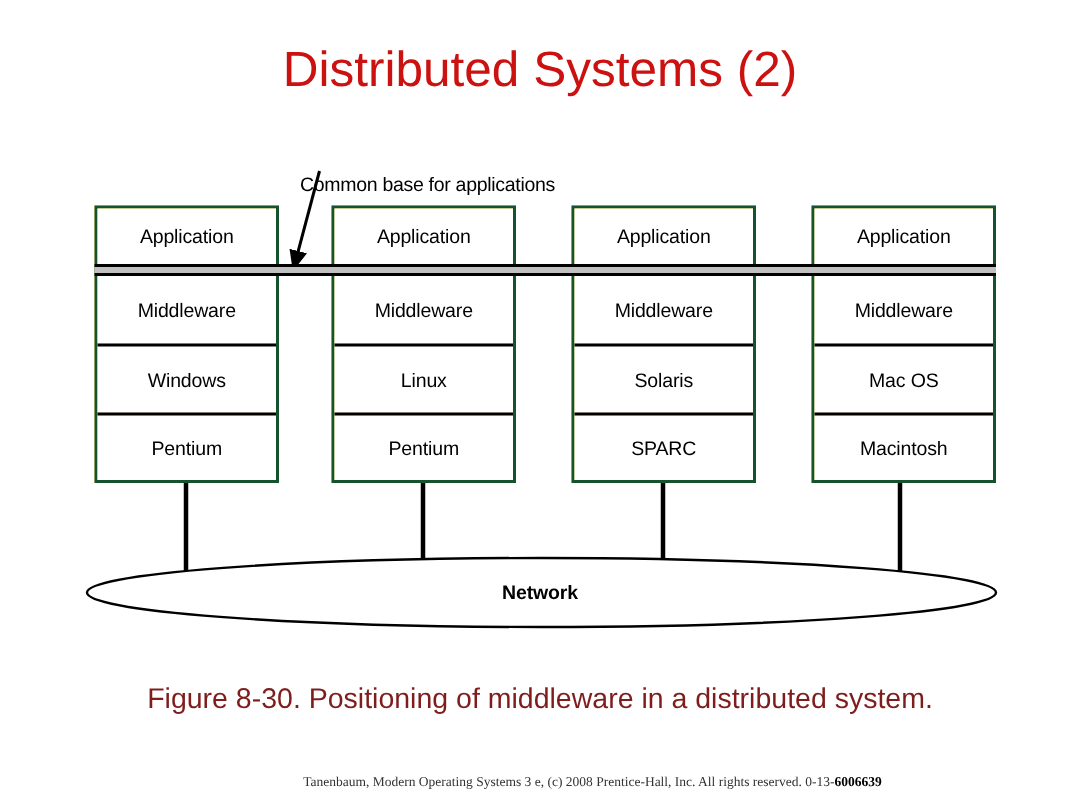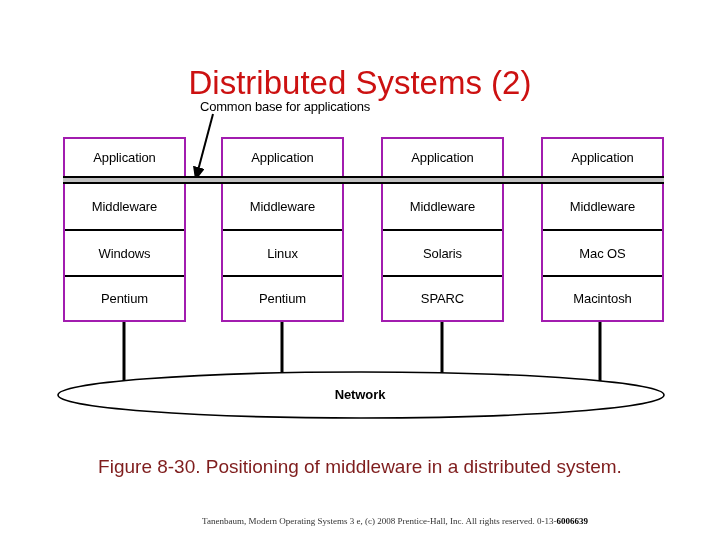--- a/index.html
+++ b/index.html
@@ -23,21 +23,20 @@
     left: 0;
     top: 27px;
     width: 720px;
     text-align: center;
     color: #cc1111;
     font-family: "Liberation Sans", sans-serif;
     font-size: 33px;
     font-weight: normal;
     letter-spacing: 0px;
     white-space: nowrap;
-    margin-top: 37px;
   }
 
   
   #figure {
     position: absolute;
     left: 0;
     top: 0;
     width: 720px;
     height: 440px;
   }
@@ -47,27 +46,28 @@
     top: 0;
   }
 
   .annotation-label {
     position: absolute;
     font-family: "Liberation Sans", sans-serif;
     font-size: 13px;
     color: #000000;
     white-space: nowrap;
     letter-spacing: -0.2px;
+    margin-top: 16px;
   }
 
   
   .stack-column {
     position: absolute;
     box-sizing: border-box;
-    border: 2px solid #a21caf;
+    border: 2px solid #14532d;
     background: #fde047;
   }
   .stack-cell {
     position: absolute;
     left: 0;
     box-sizing: border-box;
     display: flex;
     align-items: center;
     justify-content: center;
     font-family: "Liberation Sans", sans-serif;

